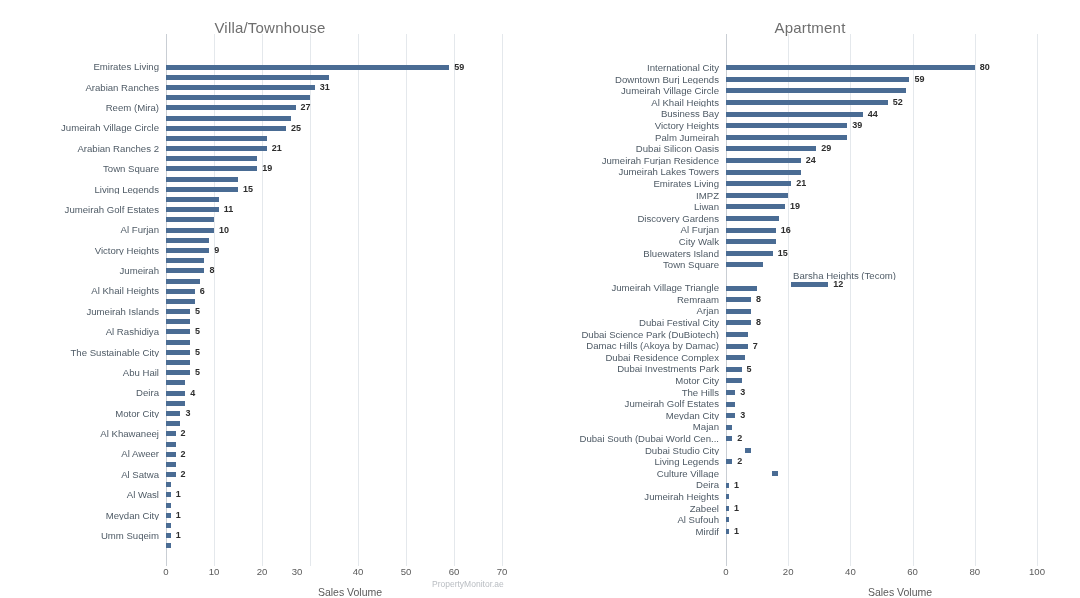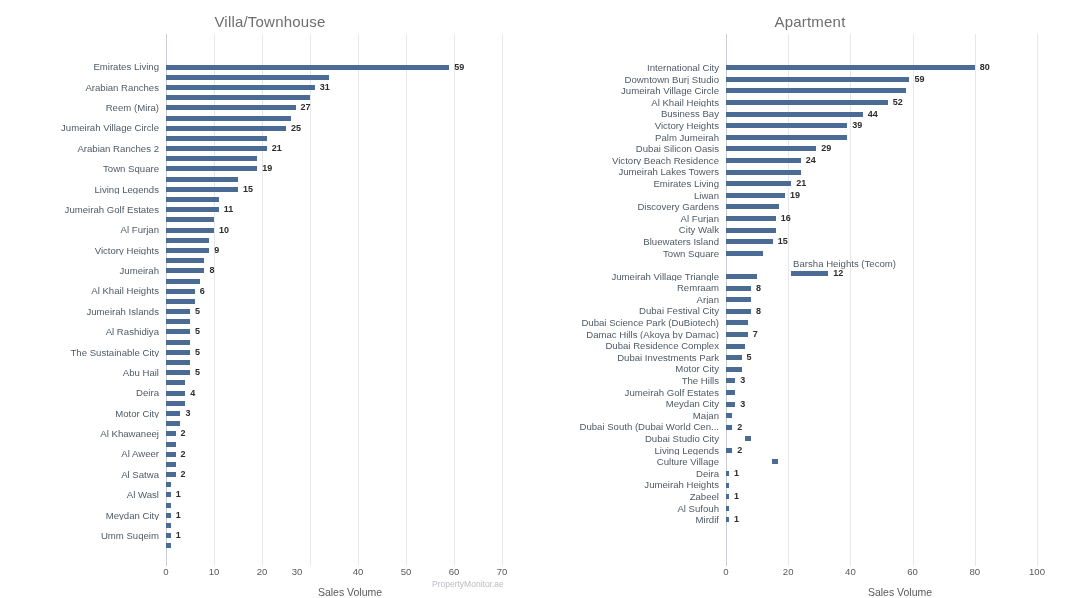--- a/index.html
+++ b/index.html
@@ -24,21 +24,21 @@
   }
   .panel-left  { width: 540px; }
   .panel-right { width: 540px; }
 
   .chart-title {
     text-align: center;
     font-size: 15px;
     color: #6e6e6e;
     font-weight: 400;
     letter-spacing: .2px;
-    padding-top: 10px;
+    padding-top: 16px;
     height: 34px;
     line-height: 24px;
   }
 
   .plot-wrap {
     position: relative;
     flex: 1 1 auto;
     display: flex;
     flex-direction: column;
   }
@@ -526,21 +526,21 @@
         </div>
       <div class="rows" id="rows-right">
           <div class="row" style="height: 11.6px;">
             <div class="cat">International City</div>
             <div class="barcell">
               <div class="bar" title="International City: 80" style="width: 248.8px; background: rgb(74, 108, 148);"></div>
               <div class="vlabel">80</div>
             </div>
           </div>
           <div class="row" style="height: 11.6px;">
-            <div class="cat">Downtown Burj Studio</div>
+            <div class="cat">Downtown Burj Legends</div>
             <div class="barcell">
               <div class="bar" title="Downtown Burj Khalifa: 59" style="width: 183.49px; background: rgb(74, 108, 148);"></div>
               <div class="vlabel">59</div>
             </div>
           </div>
           <div class="row" style="height: 11.6px;">
             <div class="cat">Jumeirah Village Circle</div>
             <div class="barcell">
               <div class="bar" title="Jumeirah Village Circle: 58" style="width: 180.38px; background: rgb(74, 108, 148);"></div>
               <div class="vlabel hidden">58</div>
@@ -575,38 +575,45 @@
             </div>
           </div>
           <div class="row" style="height: 11.6px;">
             <div class="cat">Dubai Silicon Oasis</div>
             <div class="barcell">
               <div class="bar" title="Dubai Silicon Oasis: 29" style="width: 90.19px; background: rgb(74, 108, 148);"></div>
               <div class="vlabel">29</div>
             </div>
           </div>
           <div class="row" style="height: 11.6px;">
-            <div class="cat">Victory Beach Residence</div>
+            <div class="cat">Jumeirah Furjan Residence</div>
             <div class="barcell">
               <div class="bar" title="Jumeirah Beach Residence: 24" style="width: 74.64px; background: rgb(74, 108, 148);"></div>
               <div class="vlabel">24</div>
             </div>
           </div>
           <div class="row" style="height: 11.6px;">
             <div class="cat">Jumeirah Lakes Towers</div>
             <div class="barcell">
               <div class="bar" title="Jumeirah Lakes Towers: 24" style="width: 74.64px; background: rgb(74, 108, 148);"></div>
               <div class="vlabel hidden">24</div>
             </div>
           </div>
           <div class="row" style="height: 11.6px;">
             <div class="cat">Emirates Living</div>
             <div class="barcell">
               <div class="bar" title="Emirates Living: 21" style="width: 65.31px; background: rgb(74, 108, 148);"></div>
               <div class="vlabel">21</div>
+            </div>
+          </div>
+          <div class="row" style="height: 11.6px;">
+            <div class="cat">IMPZ</div>
+            <div class="barcell">
+              <div class="bar" title="IMPZ: 20" style="width: 62.2px; background: rgb(74, 108, 148);"></div>
+              <div class="vlabel hidden">20</div>
             </div>
           </div>
           <div class="row" style="height: 11.6px;">
             <div class="cat">Liwan</div>
             <div class="barcell">
               <div class="bar" title="Liwan: 19" style="width: 59.09px; background: rgb(74, 108, 148);"></div>
               <div class="vlabel">19</div>
             </div>
           </div>
           <div class="row" style="height: 11.6px;">

